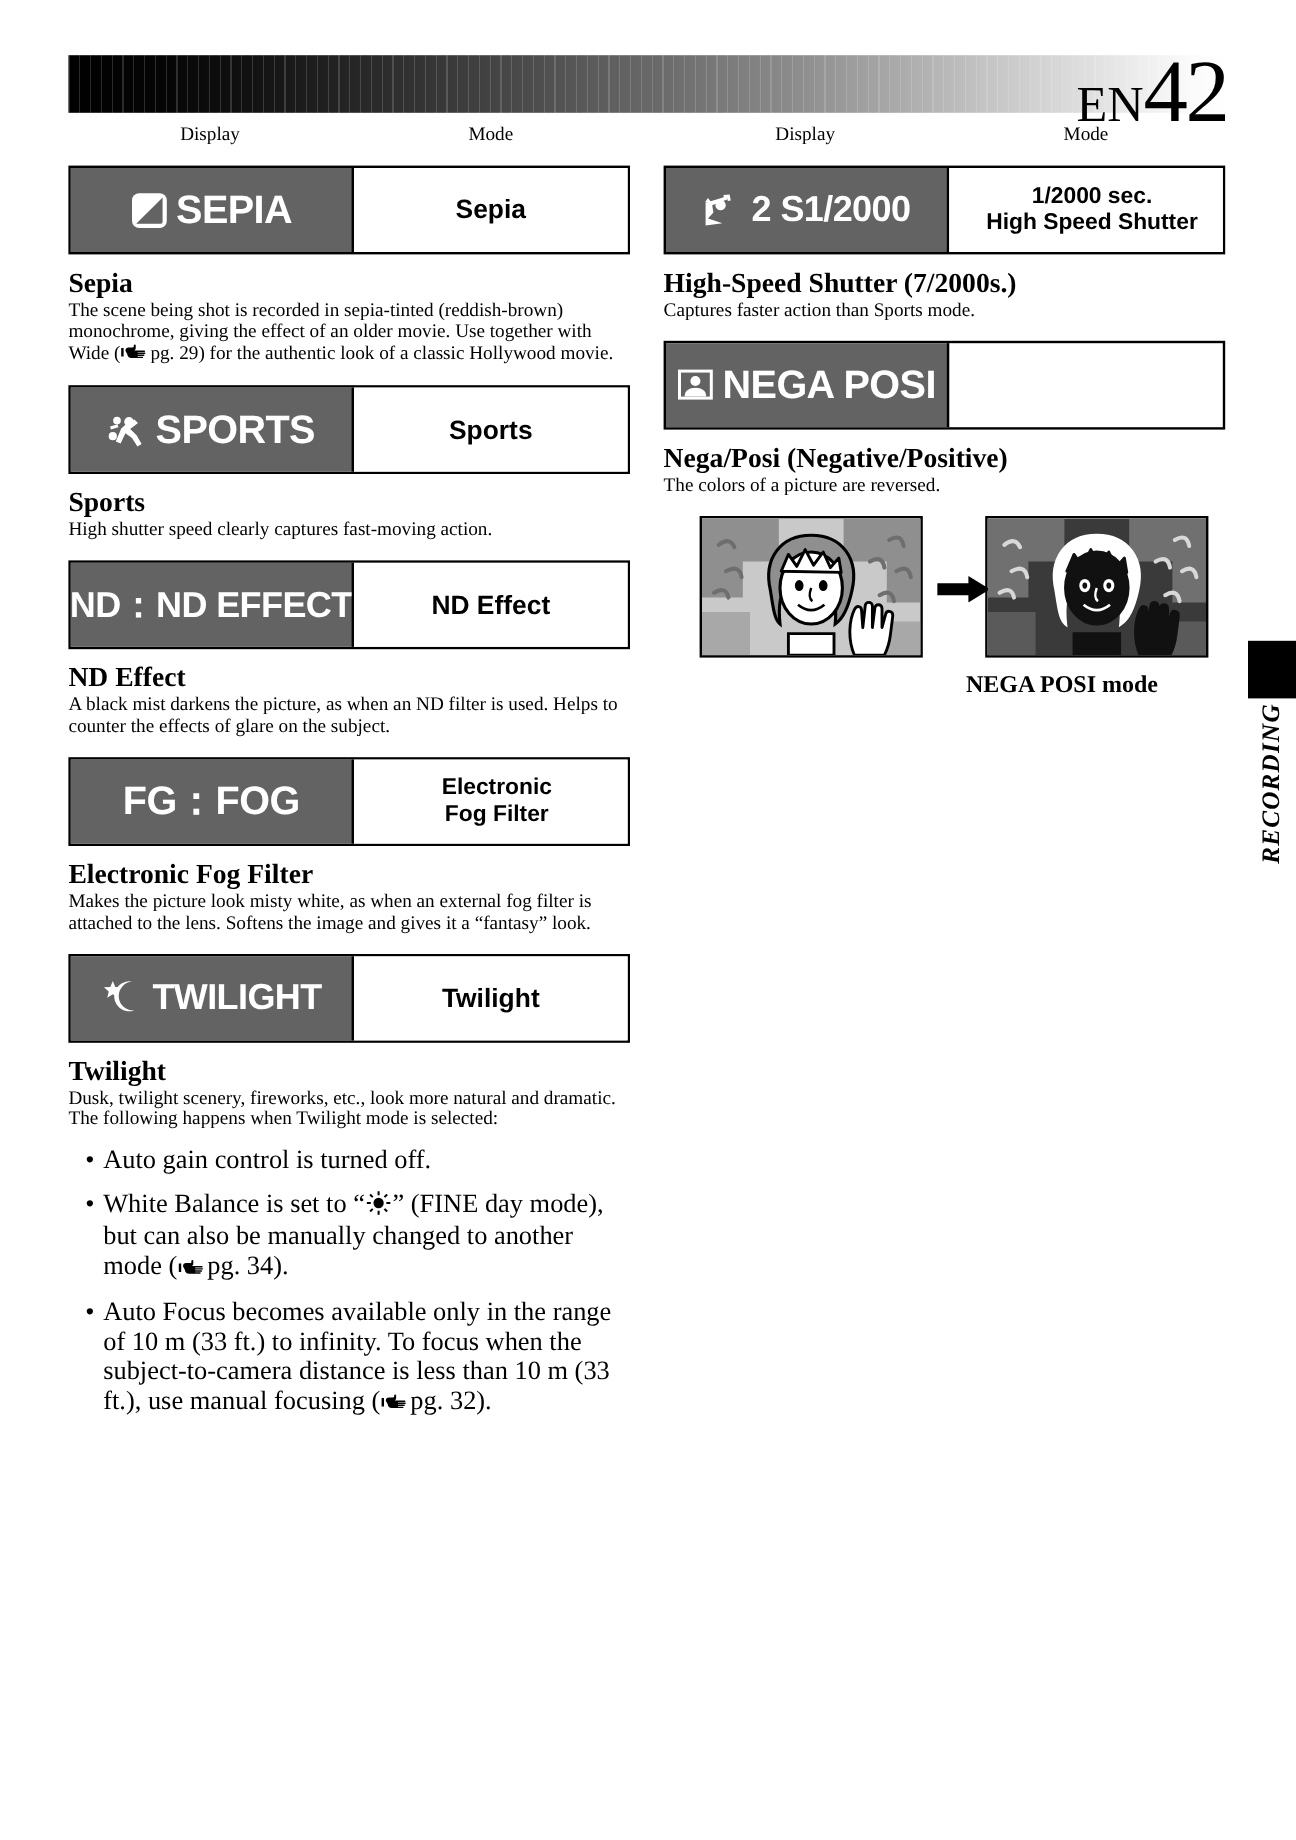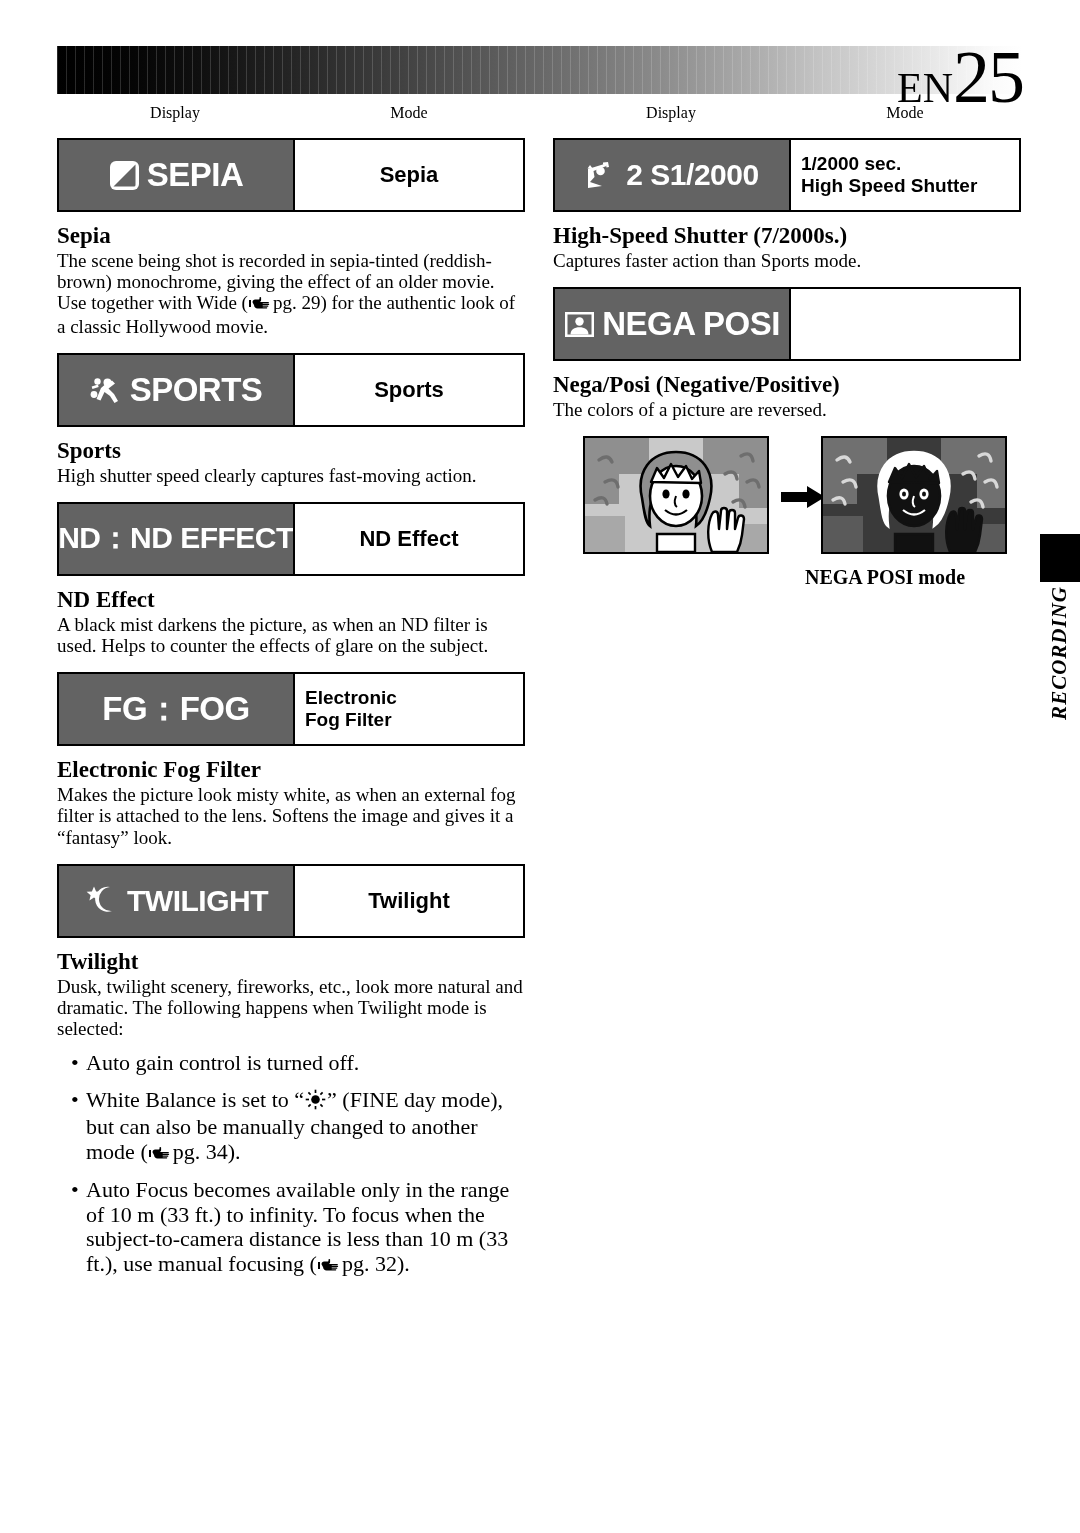--- a/index.html
+++ b/index.html
@@ -126,21 +126,21 @@
     align-items: center;
     justify-content: center;
     font-family: "Liberation Sans", sans-serif;
     font-weight: bold;
     font-size: 22px;
     line-height: 1.16;
     text-align: center;
     box-sizing: border-box;
   }
   .dm-mode.left-align {
-    align-items: flex-start;
+    align-items: center;
     text-align: left;
     padding-left: 10px;
     font-size: 19px;
   }
   .dm-icon {
     display: inline-block;
     flex: 0 0 auto;
     margin-right: 7px;
     line-height: 0;
   }
@@ -152,21 +152,21 @@
   }
   .sec h3 {
     margin: 0 0 1px 0;
     font-size: 23px;
     font-weight: bold;
     font-family: "Liberation Serif", serif;
     letter-spacing: 0px;
   }
   .sec p {
     margin: 0;
-    font-size: 19px;
+    font-size: 16px;
     line-height: 1.115;
     font-family: "Liberation Serif", serif;
   }
   .bullets {
     margin: 0;
     padding: 0;
     list-style: none;
     font-size: 22px;
     line-height: 1.115;
   }
@@ -248,21 +248,21 @@
     transform: rotate(180deg);
     white-space: nowrap;
   }
 </style>
 </head>
 <body>
 
 <div class="header">
   <div class="gradient-bar"></div>
   <div class="page-num">
-    <span class="en">EN</span><span class="num">25</span>
+    <span class="en">EN</span><span class="num">42</span>
   </div>
 </div>
 
 <div class="col col-left">
 
   <div class="colhead">
     <div class="display-label">Display</div>
     <div class="mode-label">Mode</div>
   </div>
 

